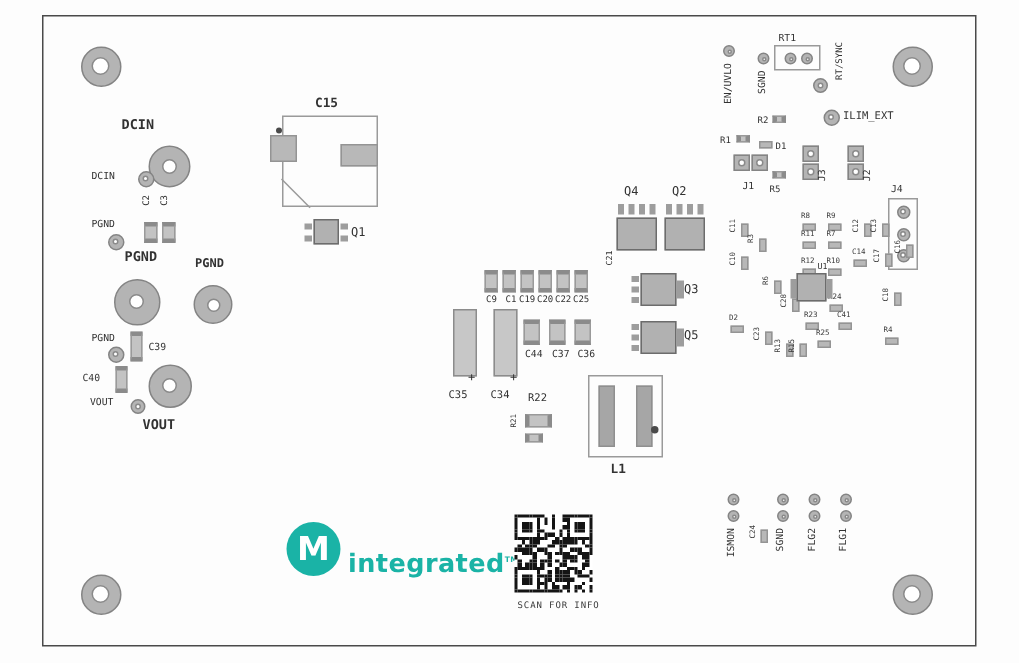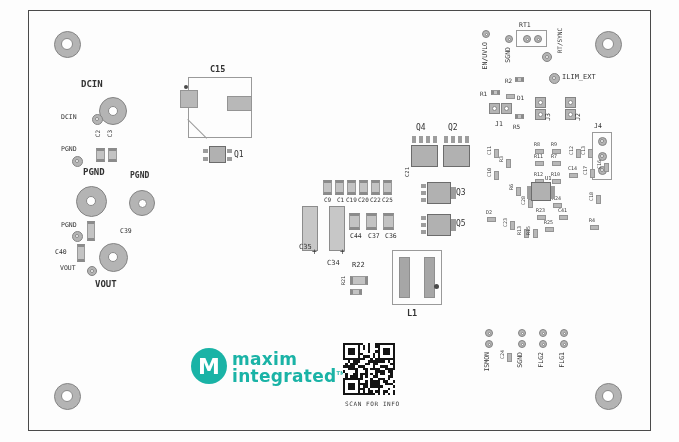--- a/index.html
+++ b/index.html
@@ -43,21 +43,20 @@
 </style>
 </head>
 <body>
 
 <div id="board">
   <div class="outline"></div>
 
   <div class="logo-m teal-bg" style="background: rgb(26, 179, 166);">
     <span>M</span>
   </div>
-  <div class="logo-l1 teal" style="color: rgb(26, 179, 166);">maxim</div>
   <div class="logo-l2 teal" style="color: rgb(26, 179, 166);"><span>integrated</span><sup>TM</sup></div>
 
 
   <div class="qr" id="qr">
       <i style="left:0px;top:0px;width:2.4761904761904763px;height:2.4761904761904763px"></i>
       <i style="left:2.4761904761904763px;top:0px;width:2.4761904761904763px;height:2.4761904761904763px"></i>
       <i style="left:4.9523809523809526px;top:0px;width:2.4761904761904763px;height:2.4761904761904763px"></i>
       <i style="left:7.428571428571429px;top:0px;width:2.4761904761904763px;height:2.4761904761904763px"></i>
       <i style="left:9.904761904761905px;top:0px;width:2.4761904761904763px;height:2.4761904761904763px"></i>
       <i style="left:12.380952380952381px;top:0px;width:2.4761904761904763px;height:2.4761904761904763px"></i>
@@ -346,21 +345,21 @@
     </div>
     <div class="it pad" style="left: 87px; top: 266px; width: 10px; height: 10px;">
       <div class="hole" style="width: 4px; height: 4px;"></div>
     </div>
     <div class="it lab" style="left: 81px; top: 80px; font-size: 9px; font-weight: bold;">DCIN</div>
     <div class="it lab" style="left: 61px; top: 114px; font-size: 6.5px;">DCIN</div>
     <div class="it lab" style="left: 61px; top: 146px; font-size: 6.5px;">PGND</div>
     <div class="it lab" style="left: 83px; top: 168px; font-size: 9px; font-weight: bold;">PGND</div>
     <div class="it lab" style="left: 130px; top: 172px; font-size: 8px; font-weight: bold;">PGND</div>
     <div class="it lab" style="left: 61px; top: 222px; font-size: 6.5px;">PGND</div>
-    <div class="it lab" style="left: 99px; top: 228px; font-size: 6.5px; margin-left: 21px;">C39</div>
+    <div class="it lab" style="left: 99px; top: 228px; font-size: 6.5px;">C39</div>
     <div class="it lab" style="left: 55px; top: 249px; font-size: 6.5px;">C40</div>
     <div class="it lab" style="left: 60px; top: 265px; font-size: 6.5px;">VOUT</div>
     <div class="it lab" style="left: 95px; top: 280px; font-size: 9px; font-weight: bold;">VOUT</div>
     <div class="it lab v" style="left: 95px; top: 130px; font-size: 6px;">C2</div>
     <div class="it lab v" style="left: 107px; top: 130px; font-size: 6px;">C3</div>
     <div class="it cap" style="left: 96px; top: 148px; width: 9px; height: 14px;"></div>
     <div class="it cap" style="left: 108px; top: 148px; width: 9px; height: 14px;"></div>
     <div class="it cap" style="left: 87px; top: 221px; width: 8px; height: 20px;"></div>
     <div class="it cap" style="left: 77px; top: 244px; width: 8px; height: 18px;"></div>
     <div class="it lab" style="left: 210px; top: 65px; font-size: 8.5px; font-weight: bold;">C15</div>
@@ -389,21 +388,21 @@
     <div class="it lab" style="left: 382px; top: 197px; font-size: 6px;">C25</div>
     <div class="it cap" style="left: 349px; top: 213px; width: 11px; height: 17px;"></div>
     <div class="it cap" style="left: 366px; top: 213px; width: 11px; height: 17px;"></div>
     <div class="it cap" style="left: 383px; top: 213px; width: 11px; height: 17px;"></div>
     <div class="it lab" style="left: 350px; top: 233px; font-size: 6.5px;">C44</div>
     <div class="it lab" style="left: 368px; top: 233px; font-size: 6.5px;">C37</div>
     <div class="it lab" style="left: 385px; top: 233px; font-size: 6.5px;">C36</div>
     <div class="it elec" style="left: 302px; top: 206px; width: 16px; height: 45px;"></div>
     <div class="it elec" style="left: 329px; top: 206px; width: 16px; height: 45px;"></div>
     <div class="it lab" style="left: 312px; top: 248px; font-size: 8px;">+</div>
-    <div class="it lab" style="left: 299px; top: 244px; font-size: 7px;">C35</div>
+    <div class="it lab" style="left: 299px; top: 260px; font-size: 7px;">C35</div>
     <div class="it lab" style="left: 340px; top: 248px; font-size: 8px;">+</div>
     <div class="it lab" style="left: 327px; top: 260px; font-size: 7px;">C34</div>
     <div class="it lab" style="left: 352px; top: 262px; font-size: 7px;">R22</div>
     <div class="it res" style="left: 350px; top: 276px; width: 18px; height: 9px;"></div>
     <div class="it res" style="left: 350px; top: 289px; width: 12px; height: 6px;"></div>
     <div class="it lab v" style="left: 341px; top: 276px; font-size: 5px;">R21</div>
     <div class="it out" style="left: 392px; top: 250px; width: 50px; height: 55px;"></div>
     <div class="it bar" style="left: 399px; top: 257px; width: 11px; height: 41px;"></div>
     <div class="it bar" style="left: 424px; top: 257px; width: 11px; height: 41px;"></div>
     <div class="it dot" style="left: 433.5px; top: 283.5px; width: 5px; height: 5px;"></div>

